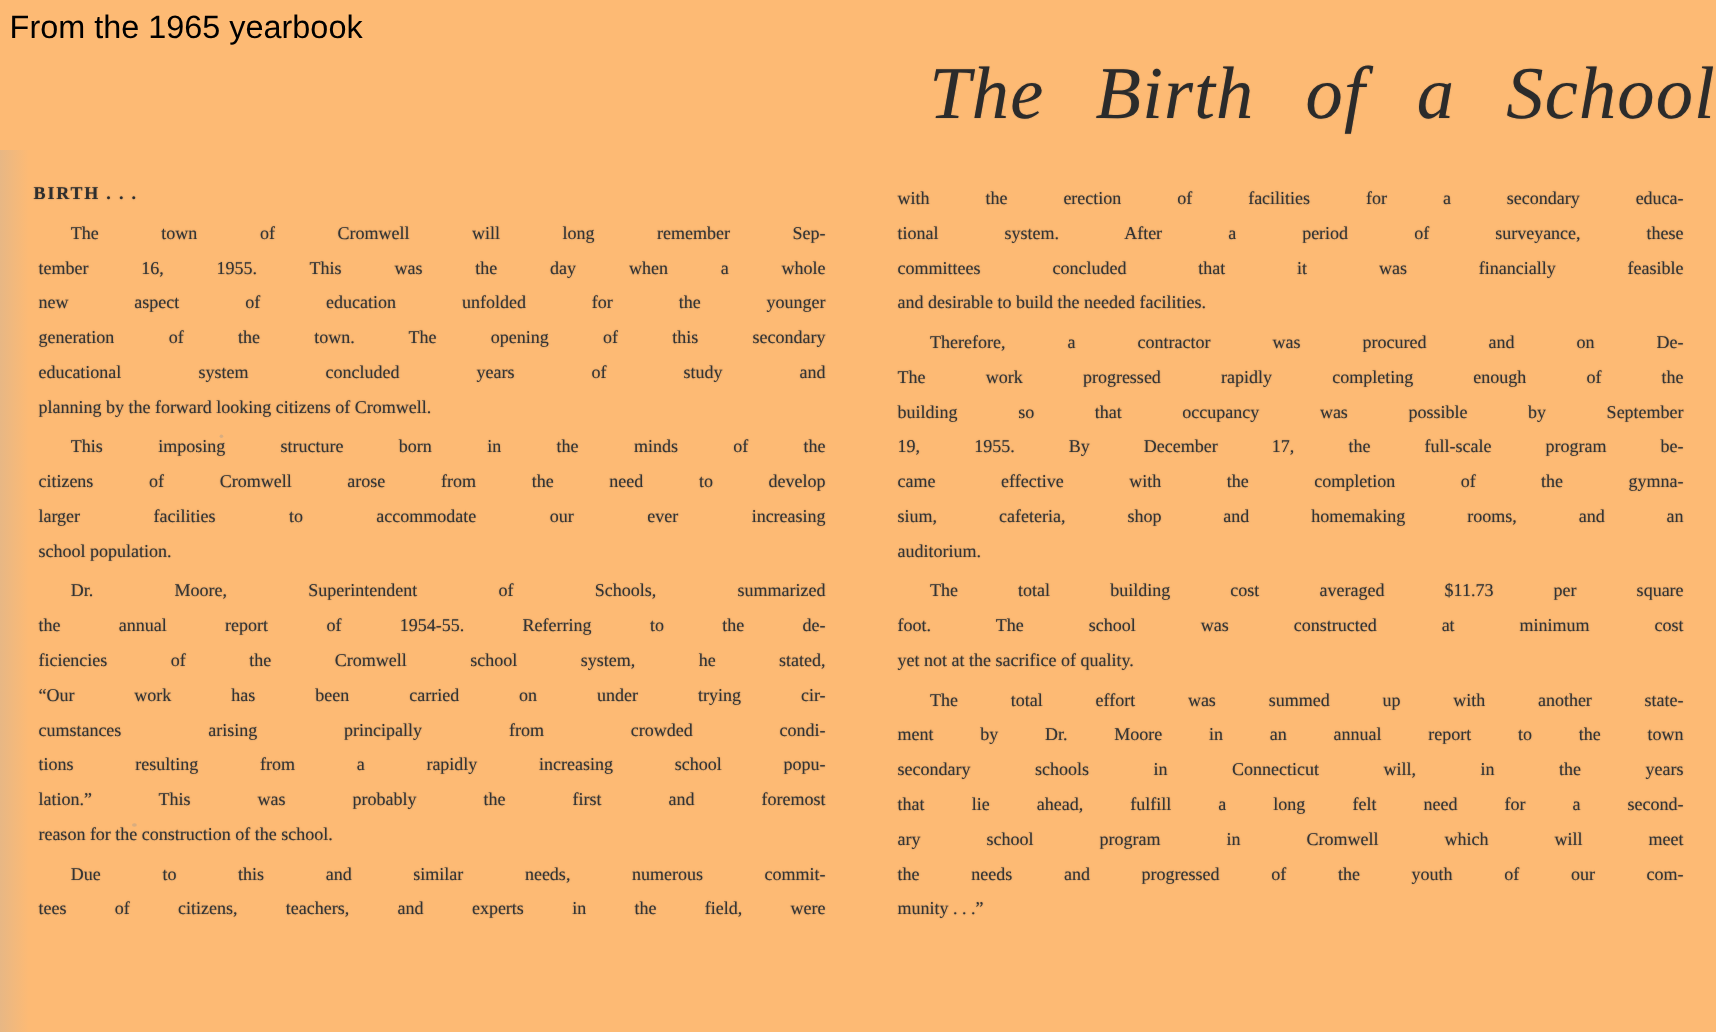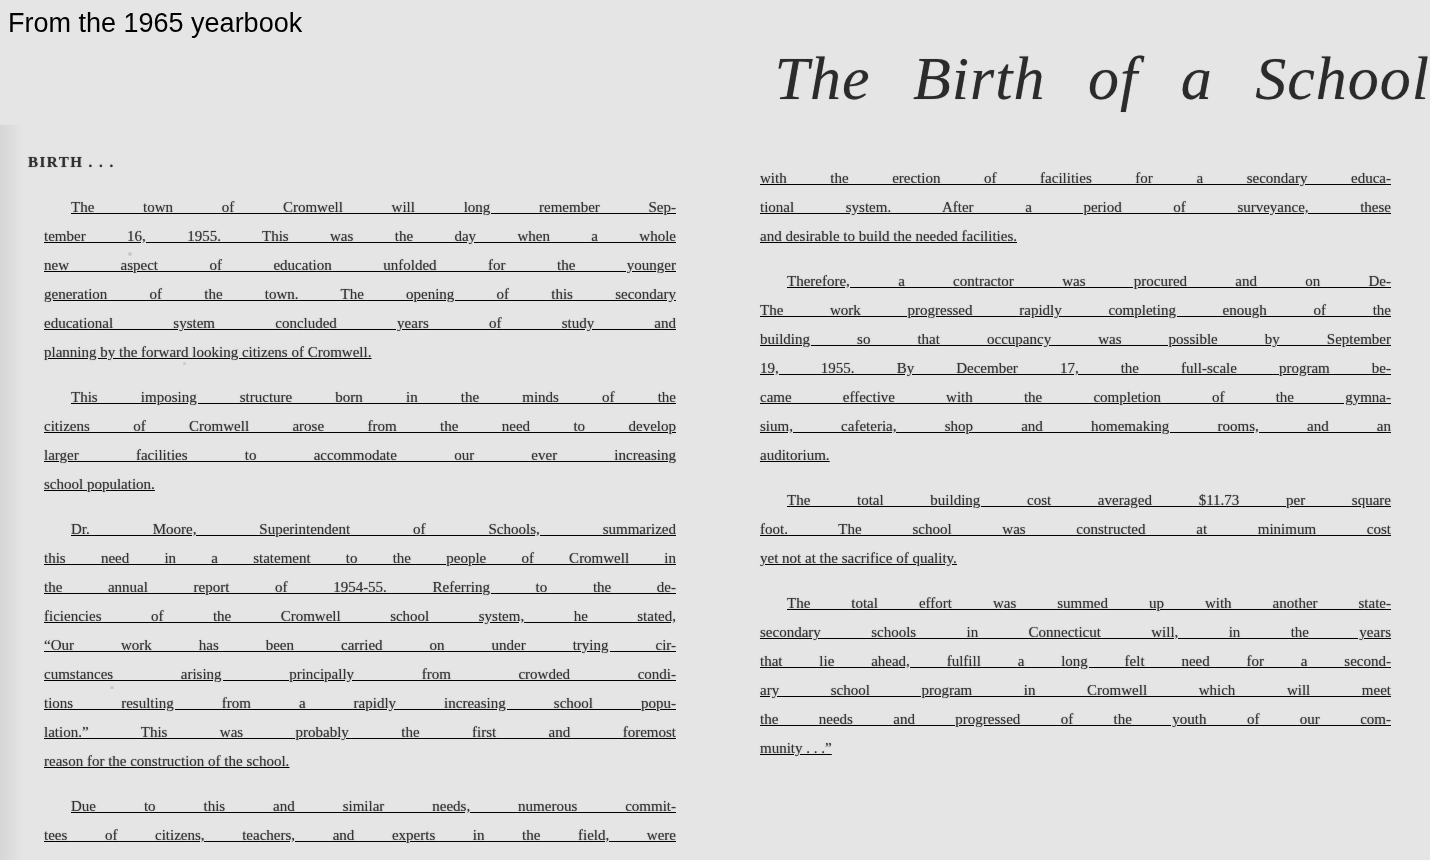--- a/index.html
+++ b/index.html
@@ -5,21 +5,21 @@
   * { margin: 0; padding: 0; box-sizing: border-box; }
   html, body {
     width: 1430px; height: 860px;
     background: #ffffff;
     font-family: "Liberation Serif", serif;
     overflow: hidden;
   }
   .page {
     position: relative;
     width: 1430px; height: 860px;
-    background: #e5e5e5;
+    background: #fdba74;
   }
   
   .scan-edge {
     position: absolute;
     left: 0; top: 125px;
     width: 24px; height: 735px;
     background: linear-gradient(to right, rgba(175,175,175,0.28), rgba(255,255,255,0));
     pointer-events: none;
   }
   .speck {
@@ -74,21 +74,21 @@
     text-align-last: justify;
     text-shadow: 0 0 1.2px rgba(50,50,50,0.55);
     white-space: normal;
   }
   .line.endline { text-align-last: left; }
   .heading {
     font-weight: 700;
     letter-spacing: 1.5px;
     color: #2e2e2e;
   }
-  .para { margin: 16px; text-decoration: underline; }
+  .para { margin: 4px; }
   .para.indent .line:first-child { text-indent: 27px; }
 </style>
 </head>
 <body>
 
 <div class="page">
 
   <div class="scan-edge"></div>
   <div class="speck s1"></div>
   <div class="speck s2"></div>
@@ -111,58 +111,59 @@
             <div class="line endline">planning by the forward looking citizens of Cromwell.</div>
           </div>
           <div class="para indent">
             <div class="line">This imposing structure born in the minds of the</div>
             <div class="line">citizens of Cromwell arose from the need to develop</div>
             <div class="line">larger facilities to accommodate our ever increasing</div>
             <div class="line endline">school population.</div>
           </div>
           <div class="para indent">
             <div class="line">Dr. Moore, Superintendent of Schools, summarized</div>
-            <div class="line">this need in a statement to the people of Cromwell in</div>
             <div class="line">the annual report of 1954-55. Referring to the de-</div>
             <div class="line">ficiencies of the Cromwell school system, he stated,</div>
             <div class="line">“Our work has been carried on under trying cir-</div>
             <div class="line">cumstances arising principally from crowded condi-</div>
             <div class="line">tions resulting from a rapidly increasing school popu-</div>
             <div class="line">lation.” This was probably the first and foremost</div>
             <div class="line endline">reason for the construction of the school.</div>
           </div>
           <div class="para indent">
             <div class="line">Due to this and similar needs, numerous commit-</div>
             <div class="line">tees of citizens, teachers, and experts in the field, were</div>
           </div>
         </div>
     </div>
     <div class="column right">
       <div>
           <div class="para">
             <div class="line">with the erection of facilities for a secondary educa-</div>
             <div class="line">tional system. After a period of surveyance, these</div>
+            <div class="line">committees concluded that it was financially feasible</div>
             <div class="line endline">and desirable to build the needed facilities.</div>
           </div>
           <div class="para indent">
             <div class="line">Therefore, a contractor was procured and on De-</div>
             <div class="line">The work progressed rapidly completing enough of the</div>
             <div class="line">building so that occupancy was possible by September</div>
             <div class="line">19, 1955. By December 17, the full-scale program be-</div>
             <div class="line">came effective with the completion of the gymna-</div>
             <div class="line">sium, cafeteria, shop and homemaking rooms, and an</div>
             <div class="line endline">auditorium.</div>
           </div>
           <div class="para indent">
             <div class="line">The total building cost averaged $11.73 per square</div>
             <div class="line">foot. The school was constructed at minimum cost</div>
             <div class="line endline">yet not at the sacrifice of quality.</div>
           </div>
           <div class="para indent">
             <div class="line">The total effort was summed up with another state-</div>
+            <div class="line">ment by Dr. Moore in an annual report to the town</div>
             <div class="line">secondary schools in Connecticut will, in the years</div>
             <div class="line">that lie ahead, fulfill a long felt need for a second-</div>
             <div class="line">ary school program in Cromwell which will meet</div>
             <div class="line">the needs and progressed of the youth of our com-</div>
             <div class="line endline">munity . . .”</div>
           </div>
         </div>
     </div>
   </div>
 

